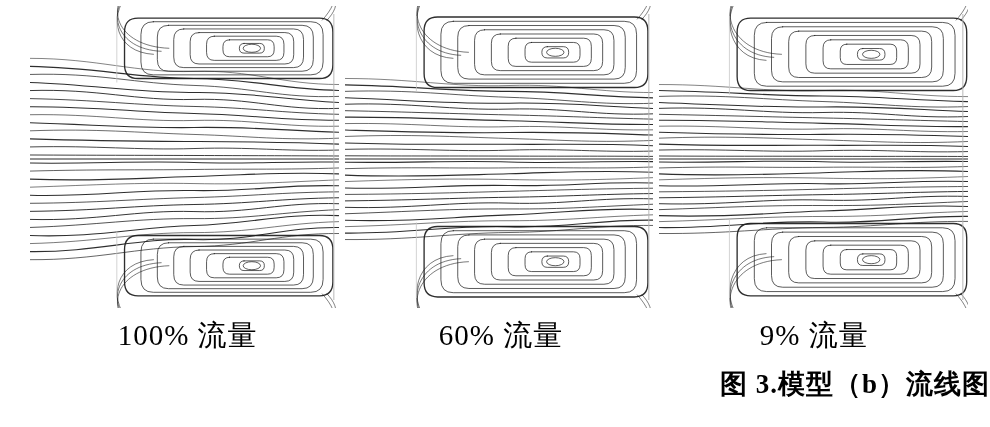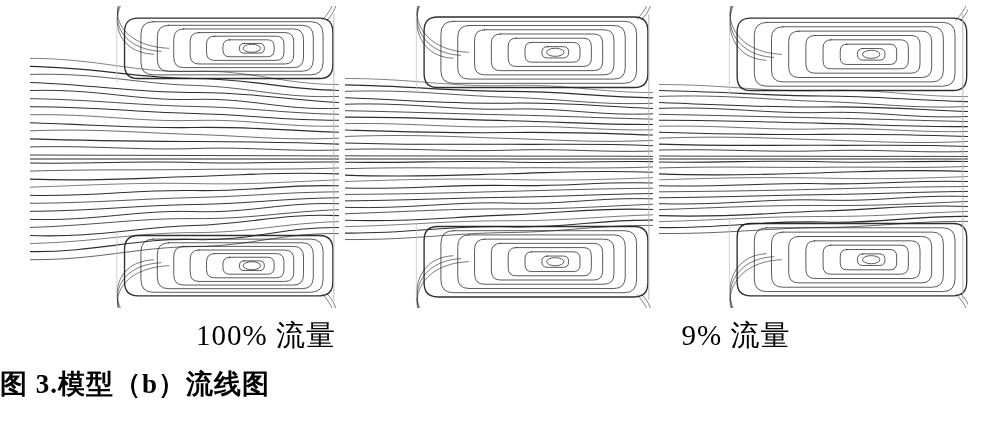--- a/index.html
+++ b/index.html
@@ -18,21 +18,21 @@
   .labels{
     display:flex;gap:6px;
     padding:8px 22px 0 34px;
     height:46px;box-sizing:border-box;justify-content:space-between;
   }
   .plabel{
     flex:1 1 0;text-align:center;
     font-size:29px;color:#000;letter-spacing:1px;
   }
   .caption{
-    text-align:left;
+    text-align:right;
     font-size:27px;font-weight:bold;color:#000;
     padding-top:12px;letter-spacing:1px;
   }
 </style>
 </head>
 <body>
 
 <div class="figure">
   <div class="panels">
     <div class="panel">
@@ -218,17 +218,18 @@
           <path d="M308 286 C 329 308, 325 326, 295 331" fill="none" stroke="#1c1c1c" stroke-width="0.7" opacity="0.8" stroke-linecap="round"></path>
           <line x1="315" x2="315" y1="8" y2="292" stroke="#b5b5b5" stroke-width="1"></line>
           <line x1="73" x2="73" y1="10" y2="88" stroke="#c8c8c8" stroke-width="0.8"></line>
           <line x1="73" x2="73" y1="290" y2="212" stroke="#c8c8c8" stroke-width="0.8"></line>
         </svg>
     </div>
   </div>
 
   <div class="labels">
     <div class="plabel">100% 流量</div>
+    <div class="plabel">60% 流量</div>
     <div class="plabel">9% 流量</div>
   </div>
 
   <div class="caption">图 3.模型（b）流线图</div>
 </div>
 
 </body></html>

